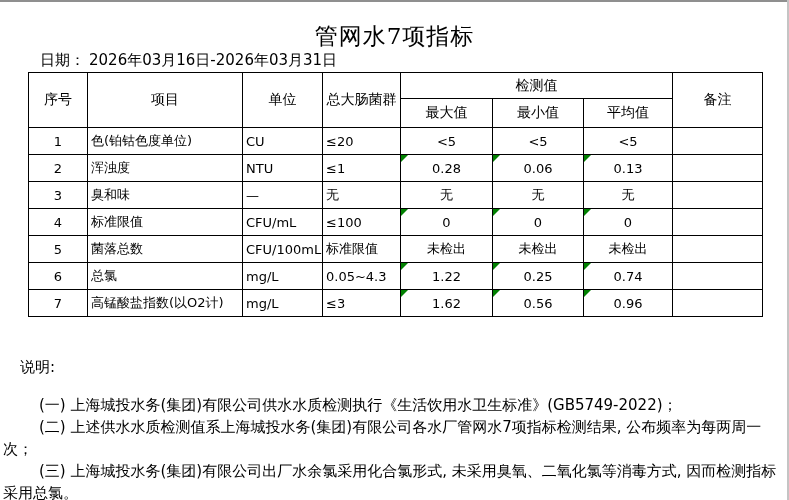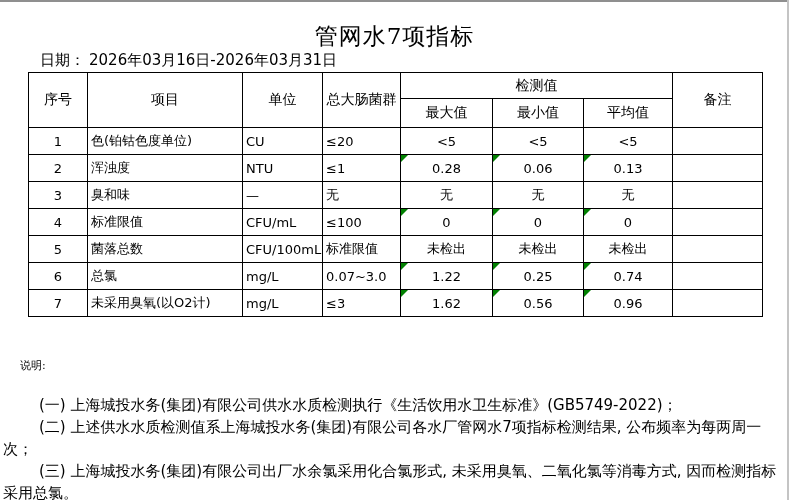--- a/index.html
+++ b/index.html
@@ -70,21 +70,21 @@
   td.c-item, td.c-unit, td.c-limit { text-align: left; padding-left: 3px; }
   td.c-det { text-align: center; position: relative; }
   .flag-triangle {
     position: absolute; top: 0; left: 0;
     width: 0; height: 0;
     border-top: 7px solid var(--flag);
     border-right: 7px solid transparent;
   }
   .notes-heading {
     position: absolute; top: 358px; left: 20px;
-    font-size: 11px;
+    font-size: 15px;
   }
   .notes {
     position: absolute; top: 394px; left: 3px;
     width: 782px;
     font-size: 15px;
     line-height: 22px;
   }
   .notes p { margin: 0; text-indent: 36px; }
 </style>
 </head>
@@ -173,29 +173,29 @@
     <td class="c-limit">标准限值</td>
     <td class="c-det">未检出</td>
     <td class="c-det">未检出</td>
     <td class="c-det">未检出</td>
     <td class="c-remark"></td>
   </tr>
       <tr>
     <td class="c-no">6</td>
     <td class="c-item">总氯</td>
     <td class="c-unit">mg/L</td>
-    <td class="c-limit">0.07~3.0</td>
+    <td class="c-limit">0.05~4.3</td>
     <td class="c-det"><span class="flag-triangle"></span>1.22</td>
     <td class="c-det"><span class="flag-triangle"></span>0.25</td>
     <td class="c-det"><span class="flag-triangle"></span>0.74</td>
     <td class="c-remark"></td>
   </tr>
       <tr>
     <td class="c-no">7</td>
-    <td class="c-item">未采用臭氧(以O2计)</td>
+    <td class="c-item">高锰酸盐指数(以O2计)</td>
     <td class="c-unit">mg/L</td>
     <td class="c-limit">≤3</td>
     <td class="c-det"><span class="flag-triangle"></span>1.62</td>
     <td class="c-det"><span class="flag-triangle"></span>0.56</td>
     <td class="c-det"><span class="flag-triangle"></span>0.96</td>
     <td class="c-remark"></td>
   </tr>
     </tbody>
 </table>
 

